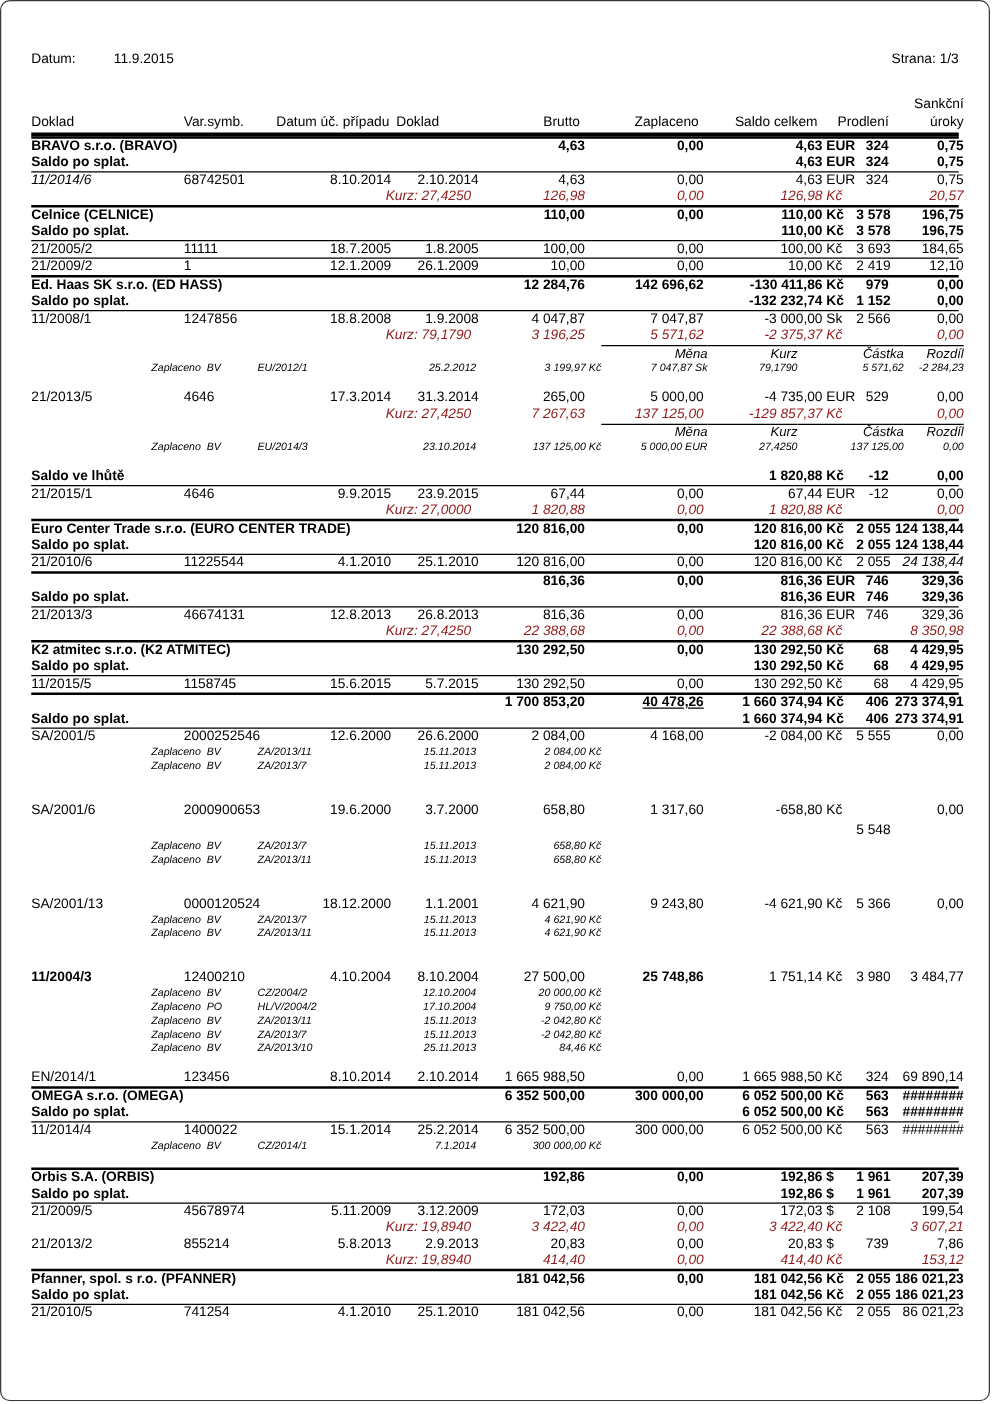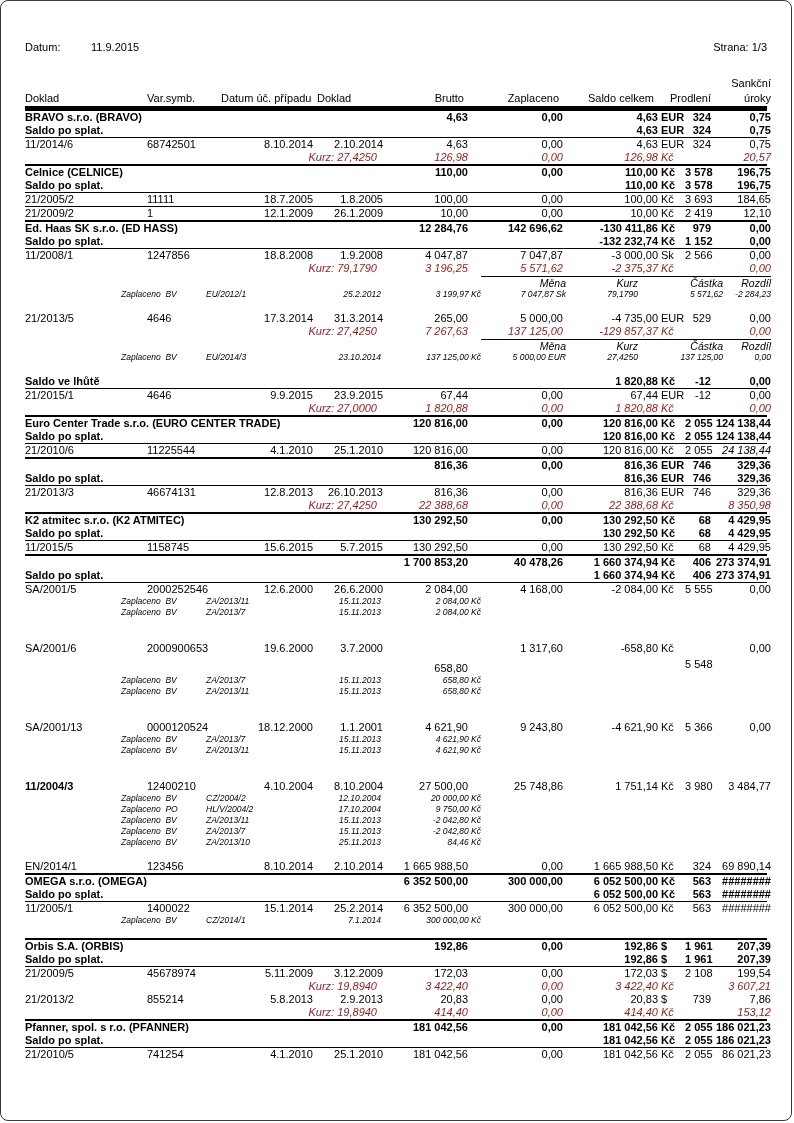--- a/index.html
+++ b/index.html
@@ -78,21 +78,21 @@
         <div class="b r" style="grid-column: 10;">0,75</div>
       </div>
       <div class="row mgrid bb1">
         <div class="b" style="grid-column: 1 / span 4;">Saldo po splat.</div>
         <div class="b r" style="grid-column: 7;">4,63</div>
         <div class="b cur" style="grid-column: 8;">EUR</div>
         <div class="b r" style="grid-column: 9;">324</div>
         <div class="b r" style="grid-column: 10;">0,75</div>
       </div>
       <div class="row mgrid">
-        <div class="" style="grid-column: 1;">11/2014/6</div>
+        <div class="" style="grid-column: 1; font-style: italic;">11/2014/6</div>
         <div class="pl" style="grid-column: 2;">68742501</div>
         <div class="r" style="grid-column: 3;">8.10.2014</div>
         <div class="r" style="grid-column: 4;">2.10.2014</div>
         <div class="r" style="grid-column: 5;">4,63</div>
         <div class="r" style="grid-column: 6;">0,00</div>
         <div class="r" style="grid-column: 7;">4,63</div>
         <div class="cur" style="grid-column: 8;">EUR</div>
         <div class="r" style="grid-column: 9;">324</div>
         <div class="r" style="grid-column: 10;">0,75</div>
       </div>
@@ -301,21 +301,21 @@
         <div class="b" style="grid-column: 1 / span 4;">Saldo po splat.</div>
         <div class="b r" style="grid-column: 7;">816,36</div>
         <div class="b cur" style="grid-column: 8;">EUR</div>
         <div class="b r" style="grid-column: 9;">746</div>
         <div class="b r" style="grid-column: 10;">329,36</div>
       </div>
       <div class="row mgrid">
         <div class="" style="grid-column: 1;">21/2013/3</div>
         <div class="pl" style="grid-column: 2;">46674131</div>
         <div class="r" style="grid-column: 3;">12.8.2013</div>
-        <div class="r" style="grid-column: 4;">26.10.2013</div>
+        <div class="r" style="grid-column: 4;">26.8.2013</div>
         <div class="r" style="grid-column: 5;">816,36</div>
         <div class="r" style="grid-column: 6;">0,00</div>
         <div class="r" style="grid-column: 7;">816,36</div>
         <div class="cur" style="grid-column: 8;">EUR</div>
         <div class="r" style="grid-column: 9;">746</div>
         <div class="r" style="grid-column: 10;">329,36</div>
       </div>
       <div class="row mgrid red">
         <div class="r pr6" style="grid-column: 3 / span 2;">Kurz: 27,4250</div>
         <div class="r" style="grid-column: 5;">22 388,68</div>
@@ -347,21 +347,21 @@
         <div class="r" style="grid-column: 4;">5.7.2015</div>
         <div class="r" style="grid-column: 5;">130 292,50</div>
         <div class="r" style="grid-column: 6;">0,00</div>
         <div class="r" style="grid-column: 7;">130 292,50</div>
         <div class="cur" style="grid-column: 8;">Kč</div>
         <div class="r" style="grid-column: 9;">68</div>
         <div class="r" style="grid-column: 10;">4 429,95</div>
       </div>
       <div class="row mgrid bt2">
         <div class="b r" style="grid-column: 5;">1 700 853,20</div>
-        <div class="b r" style="grid-column: 6;">40 478,26</div>
+        <div class="b r" style="grid-column: 6; text-decoration: underline;">40 478,26</div>
         <div class="b r" style="grid-column: 7;">1 660 374,94</div>
         <div class="b cur" style="grid-column: 8;">Kč</div>
         <div class="b r" style="grid-column: 9;">406</div>
         <div class="b r" style="grid-column: 10;">273 374,91</div>
       </div>
       <div class="row mgrid bb1">
         <div class="b" style="grid-column: 1 / span 4;">Saldo po splat.</div>
         <div class="b r" style="grid-column: 7;">1 660 374,94</div>
         <div class="b cur" style="grid-column: 8;">Kč</div>
         <div class="b r" style="grid-column: 9;">406</div>
@@ -391,21 +391,21 @@
         <div class="r" style="grid-column: 4;">15.11.2013</div>
         <div class="r" style="grid-column: 5;">2 084,00 Kč</div>
       </div>
       <div class="gap"></div>
       <div class="gap"></div>
       <div class="row mgrid">
         <div class="" style="grid-column: 1;">SA/2001/6</div>
         <div class="pl" style="grid-column: 2;">2000900653</div>
         <div class="r" style="grid-column: 3;">19.6.2000</div>
         <div class="r" style="grid-column: 4;">3.7.2000</div>
-        <div class="r" style="grid-column: 5; margin-top: 20px;">658,80</div>
+        <div class="r" style="grid-column: 5;">658,80</div>
         <div class="r" style="grid-column: 6;">1 317,60</div>
         <div class="r" style="grid-column: 7;">-658,80</div>
         <div class="cur" style="grid-column: 8;">Kč</div>
         <div class="r" style="grid-column: 9; margin-top: 16px;">5 548</div>
         <div class="r" style="grid-column: 10;">0,00</div>
       </div>
       <div class="row pgrid paid">
         <div class="" style="grid-column: 2;">Zaplaceno&nbsp;&nbsp;BV</div>
         <div class="" style="grid-column: 3;">ZA/2013/7</div>
         <div class="r" style="grid-column: 4;">15.11.2013</div>
@@ -444,21 +444,21 @@
         <div class="r" style="grid-column: 5;">4 621,90 Kč</div>
       </div>
       <div class="gap"></div>
       <div class="gap"></div>
       <div class="row mgrid">
         <div class="" style="grid-column: 1; font-weight: bold;">11/2004/3</div>
         <div class="pl" style="grid-column: 2;">12400210</div>
         <div class="r" style="grid-column: 3;">4.10.2004</div>
         <div class="r" style="grid-column: 4;">8.10.2004</div>
         <div class="r" style="grid-column: 5;">27 500,00</div>
-        <div class="r" style="grid-column: 6;">25 748,86</div>
+        <div class="r" style="grid-column: 6; font-weight: bold;">25 748,86</div>
         <div class="r" style="grid-column: 7;">1 751,14</div>
         <div class="cur" style="grid-column: 8;">Kč</div>
         <div class="r" style="grid-column: 9;">3 980</div>
         <div class="r" style="grid-column: 10;">3 484,77</div>
       </div>
       <div class="row pgrid paid">
         <div class="" style="grid-column: 2;">Zaplaceno&nbsp;&nbsp;BV</div>
         <div class="" style="grid-column: 3;">CZ/2004/2</div>
         <div class="r" style="grid-column: 4;">12.10.2004</div>
         <div class="r" style="grid-column: 5;">20 000,00 Kč</div>
@@ -510,21 +510,21 @@
         <div class="b r" style="grid-column: 10;">########</div>
       </div>
       <div class="row mgrid bb1">
         <div class="b" style="grid-column: 1 / span 4;">Saldo po splat.</div>
         <div class="b r" style="grid-column: 7;">6 052 500,00</div>
         <div class="b cur" style="grid-column: 8;">Kč</div>
         <div class="b r" style="grid-column: 9;">563</div>
         <div class="b r" style="grid-column: 10;">########</div>
       </div>
       <div class="row mgrid">
-        <div class="" style="grid-column: 1;">11/2005/1</div>
+        <div class="" style="grid-column: 1;">11/2014/4</div>
         <div class="pl" style="grid-column: 2;">1400022</div>
         <div class="r" style="grid-column: 3;">15.1.2014</div>
         <div class="r" style="grid-column: 4;">25.2.2014</div>
         <div class="r" style="grid-column: 5;">6 352 500,00</div>
         <div class="r" style="grid-column: 6;">300 000,00</div>
         <div class="r" style="grid-column: 7;">6 052 500,00</div>
         <div class="cur" style="grid-column: 8;">Kč</div>
         <div class="r" style="grid-column: 9;">563</div>
         <div class="r" style="grid-column: 10;">########</div>
       </div>

